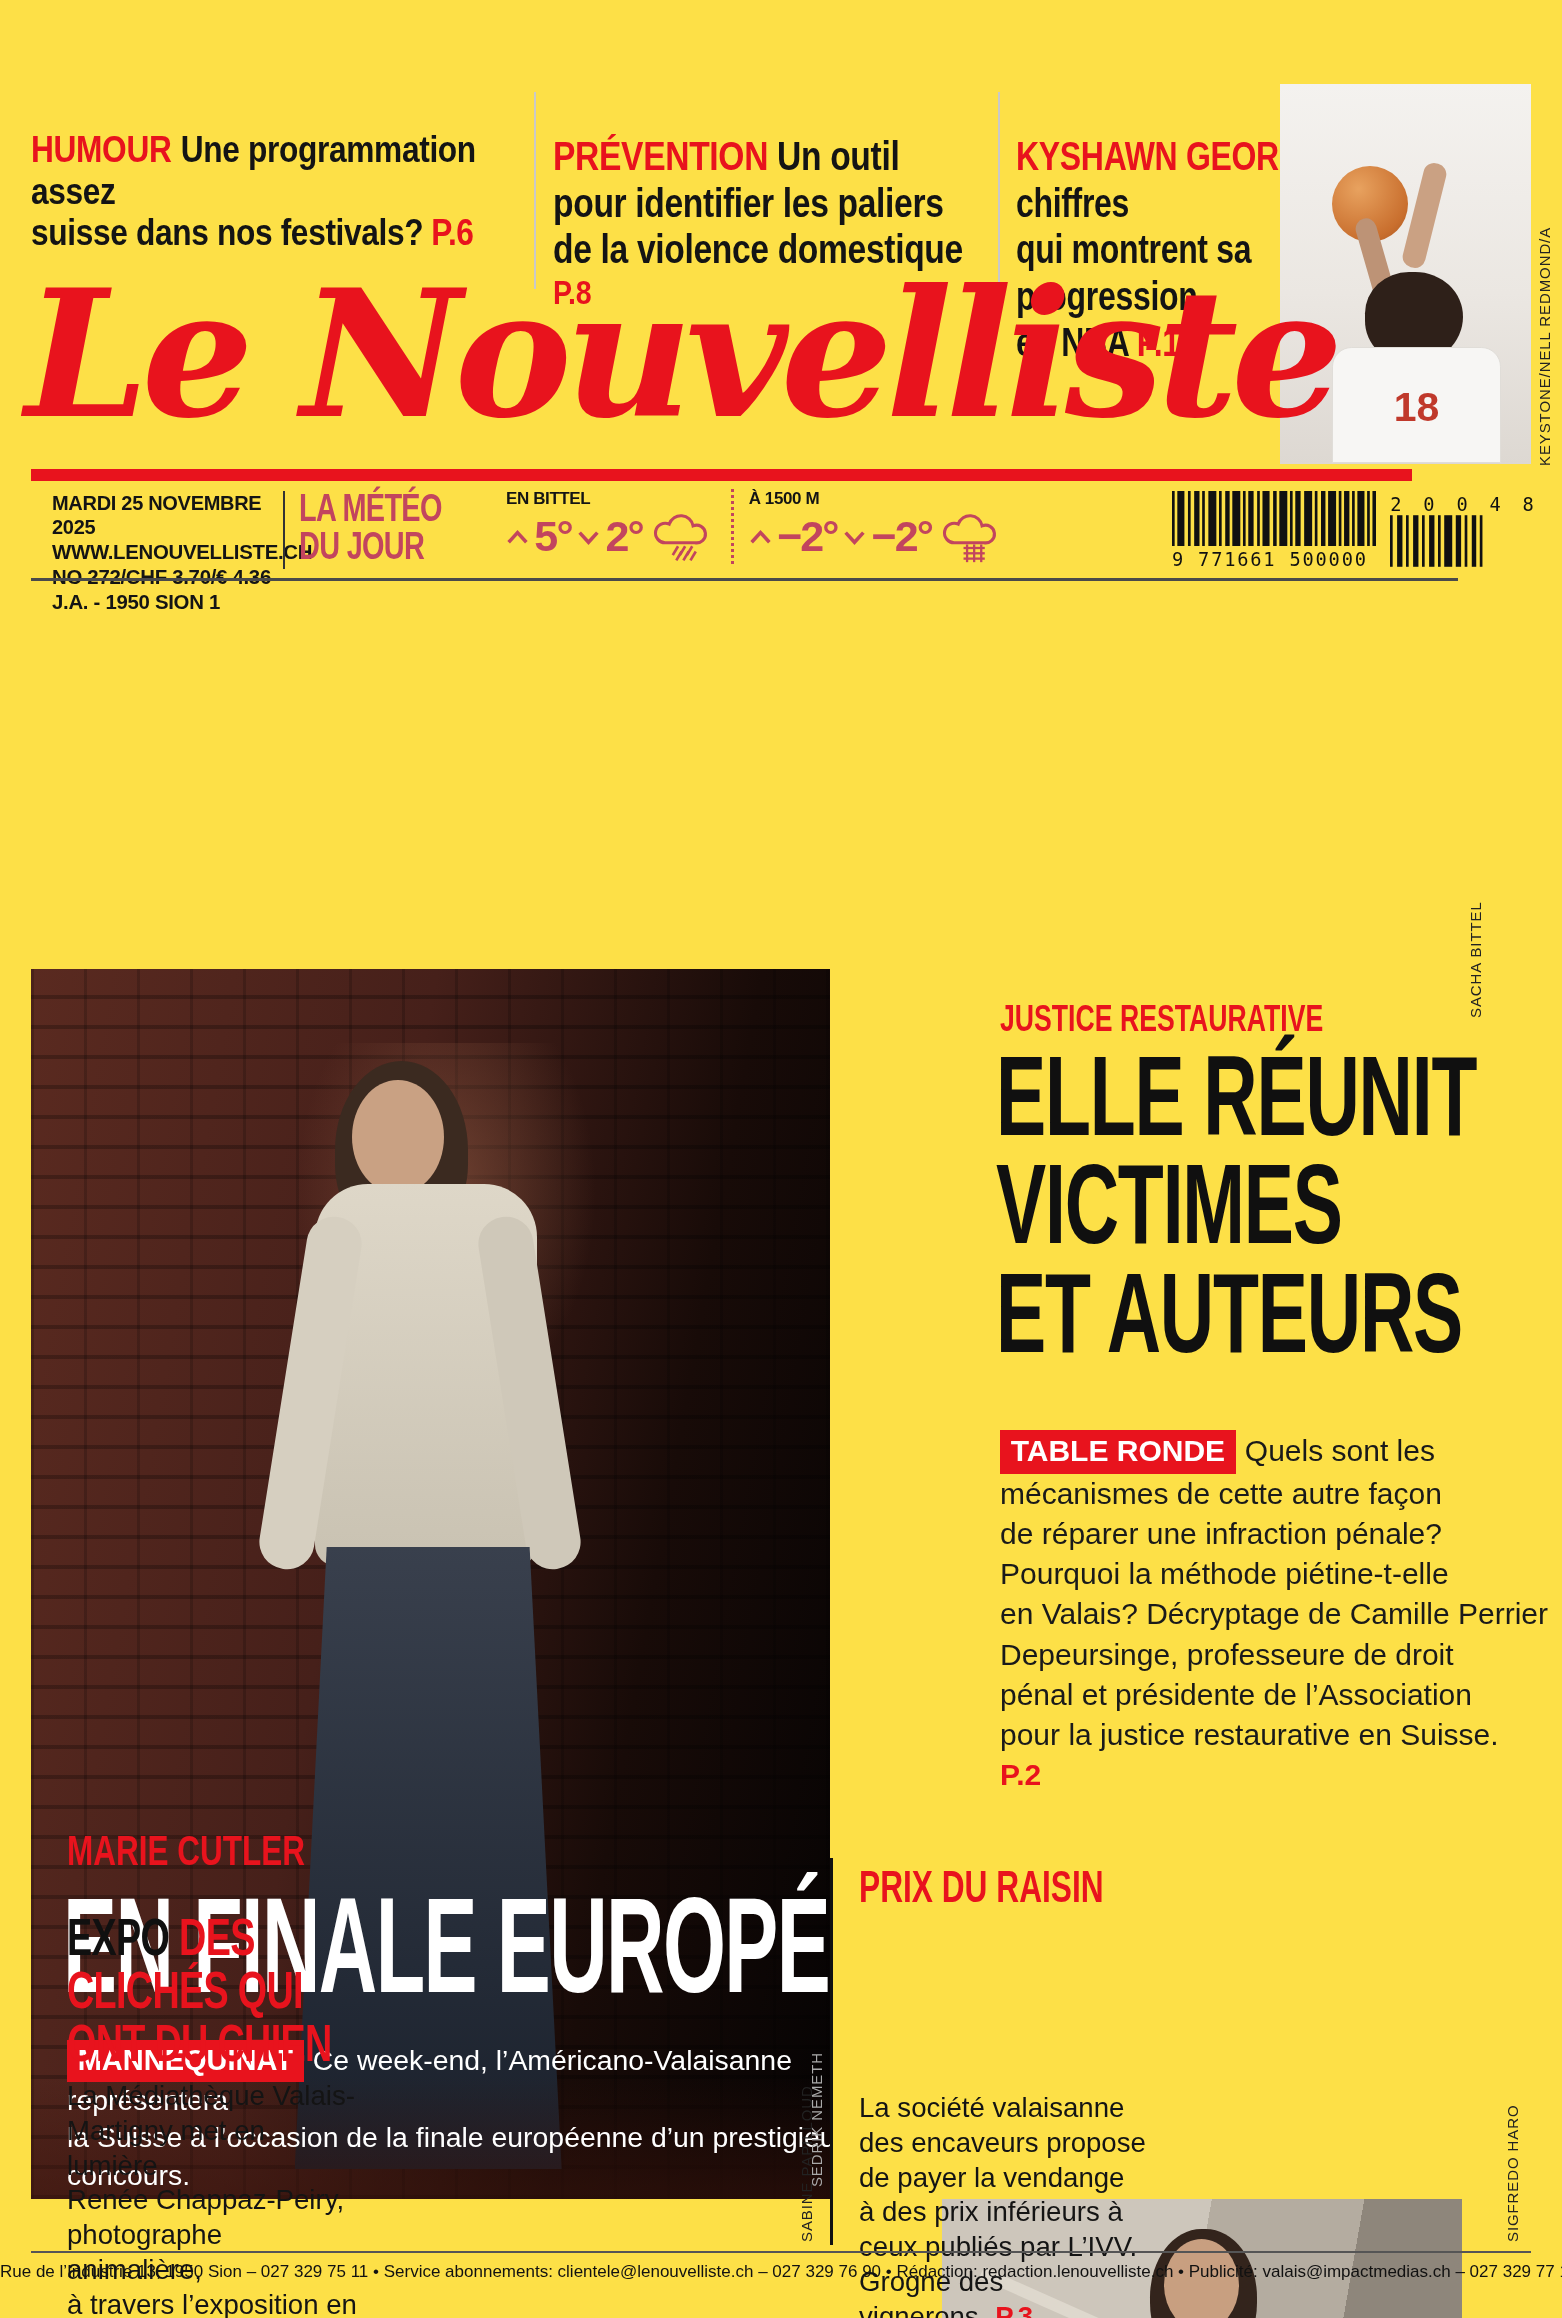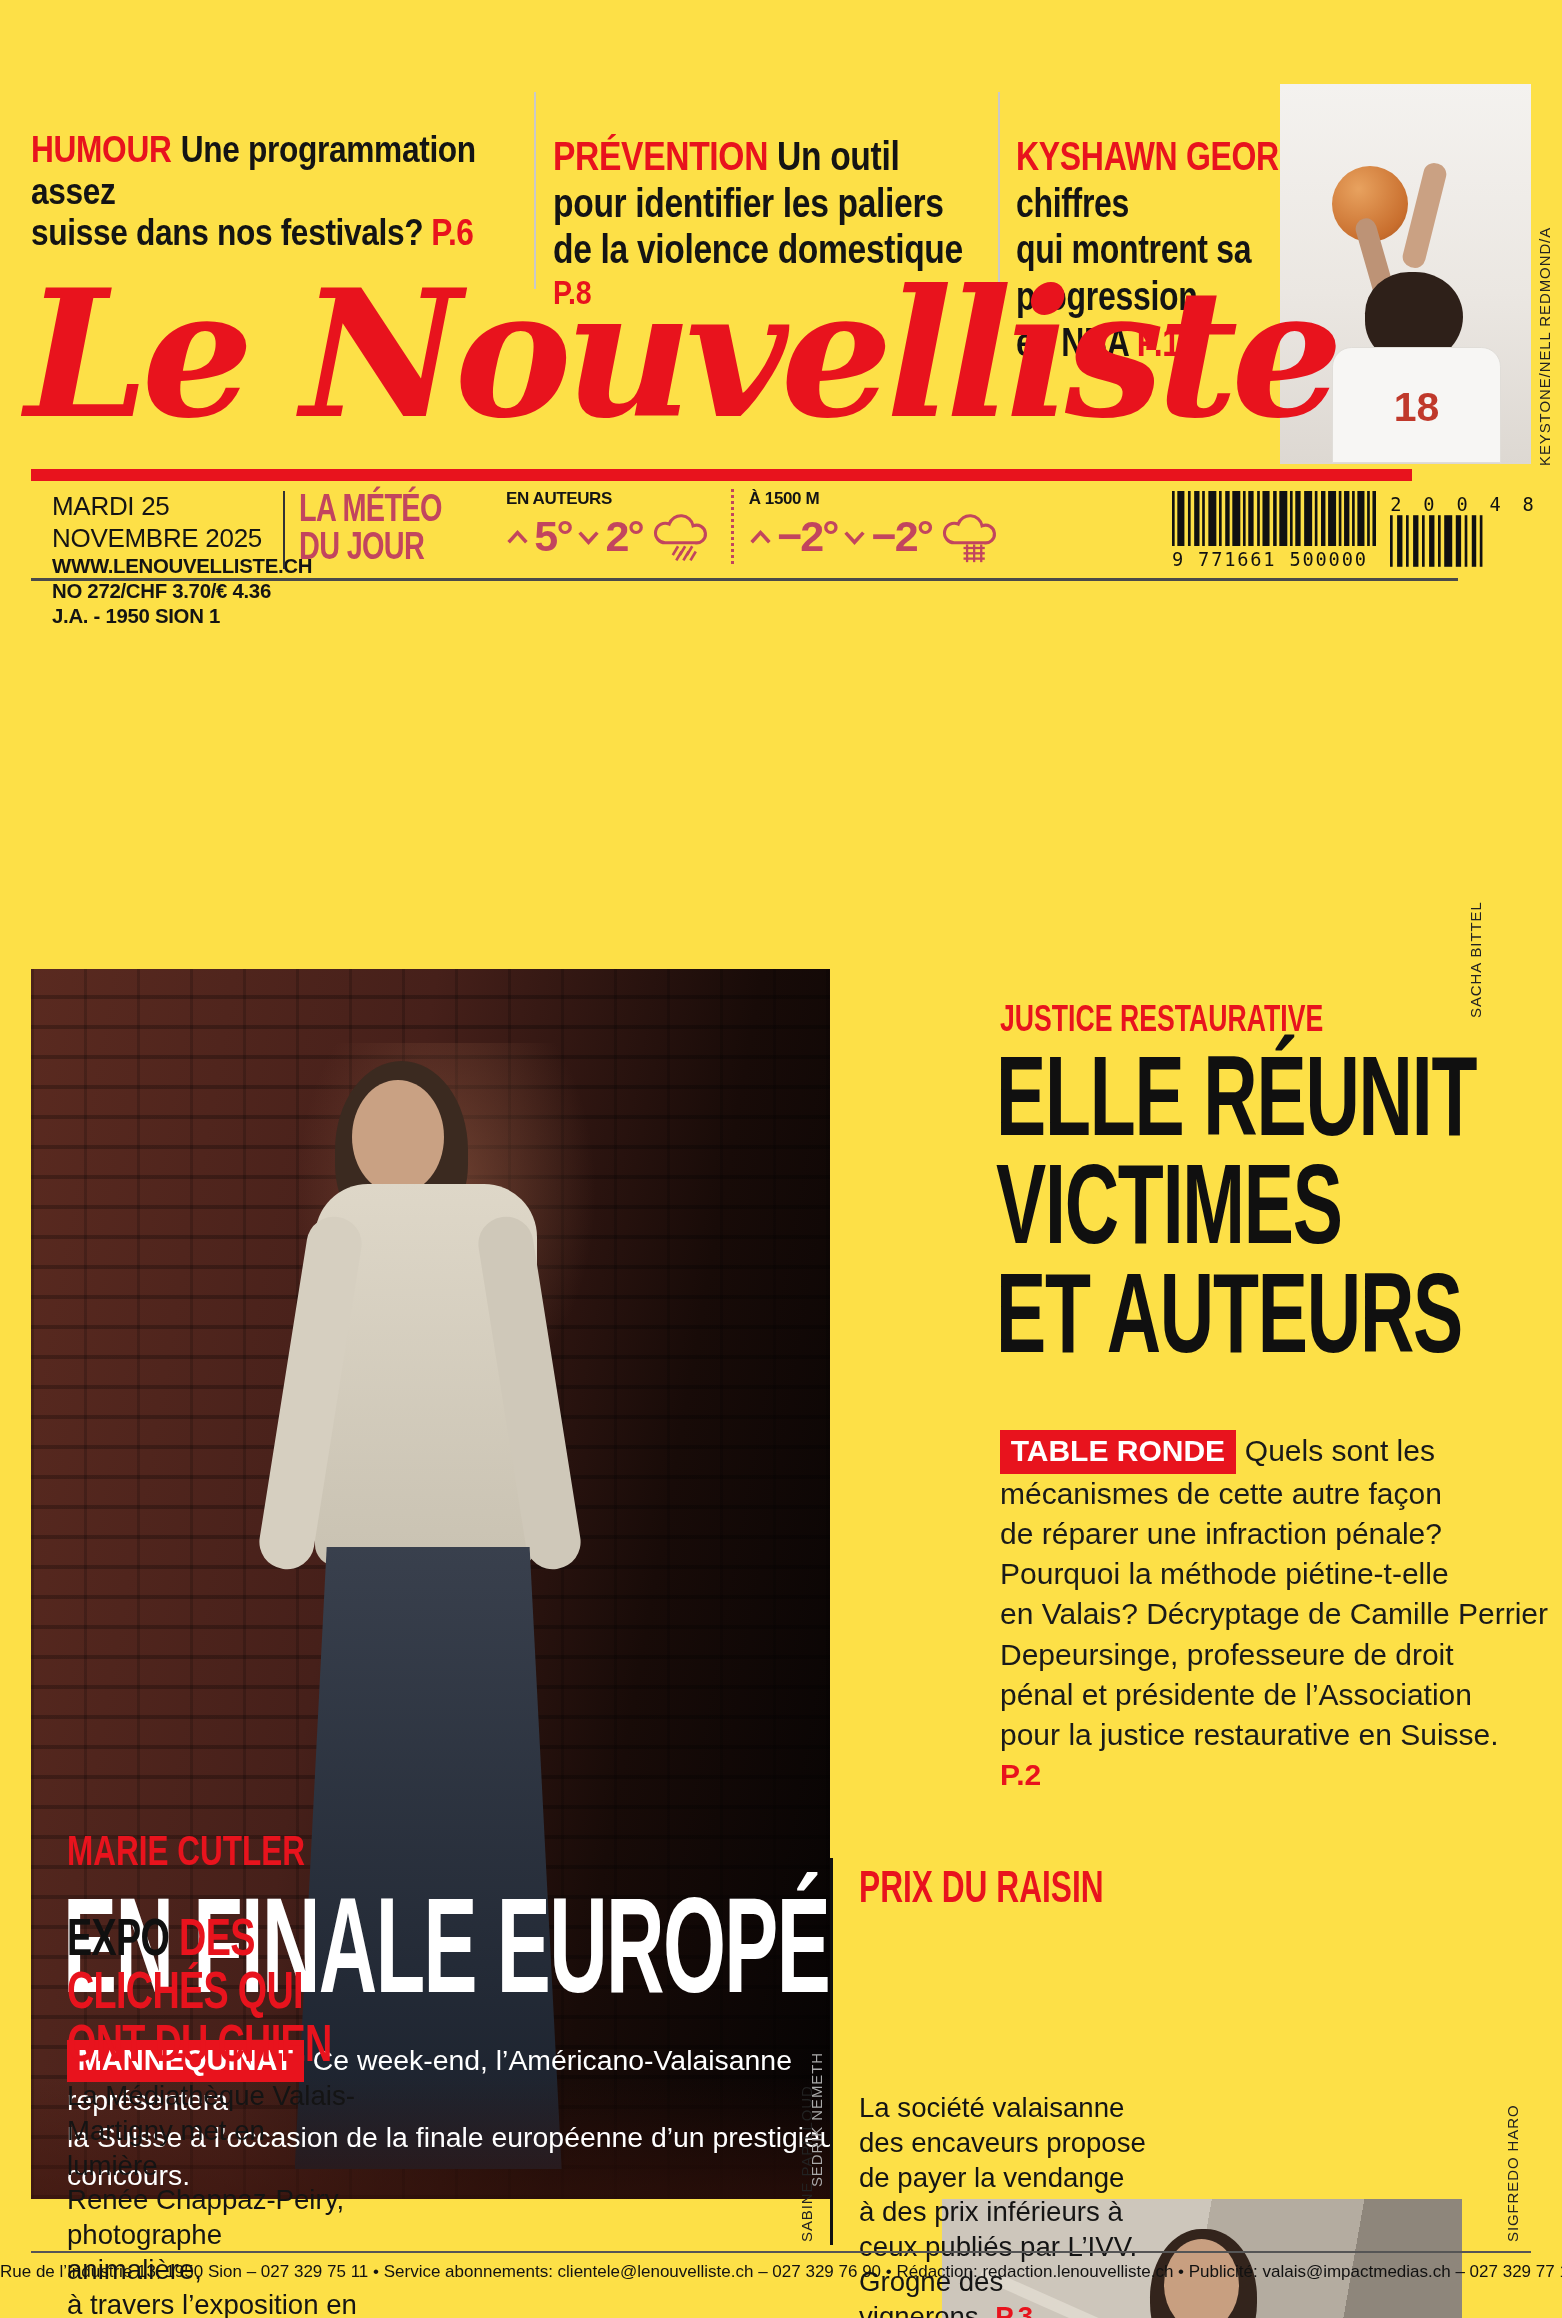--- a/index.html
+++ b/index.html
@@ -82,33 +82,33 @@
       <div style="text-align:center;margin-top:36px;color:#c0392b;font-weight:800;font-size:41px">18</div>
     </div>
   </div>
   <div class="abs vcred" style="left:1536px;top:293px;height:173px">KEYSTONE/NELL REDMOND/A</div>
 
   <h1 class="abs" style="left:25px;top:267px;margin:0;font-family:'DejaVu Serif',serif;font-style:italic;font-weight:700;font-size:176px;line-height:1;letter-spacing:-7.1px;color:var(--red);white-space:nowrap">Le Nouvelliste</h1>
 
   <div class="abs" style="left:31px;top:469px;width:1381px;height:12.4px;background:var(--red)"></div>
 
   <div class="abs" style="left:52px;top:491px;width:222px;line-height:1.22;letter-spacing:-0.3px">
-    <div style="font-size:26px;font-weight:400">MARDI 25 NOVEMBRE 2025</div>
+    <div style="font-size:20px;font-weight:700">MARDI 25 NOVEMBRE 2025</div>
     <div style="font-size:20.4px;font-weight:600">WWW.LENOUVELLISTE.CH</div>
     <div style="font-size:20.4px;font-weight:600">NO 272/CHF 3.70/€ 4.36</div>
     <div style="font-size:20.4px;font-weight:600">J.A. - 1950 SION 1</div>
   </div>
 
   <div class="abs" style="left:283px;top:491px;width:1.8px;height:78px;background:#333"></div>
 
   <div class="abs" style="left:299px;top:489px;display:flex;align-items:center;gap:14.2px">
     <div class="wlabel sq" style="--sx:.74;font-size:39px;width:auto;white-space:pre-line">LA MÉTÉO
 DU JOUR</div>
     <div>
-      <div class="wsmall">EN AUTEURS</div>
+      <div class="wsmall">EN BITTEL</div>
       <div class="wrow">
         <svg width="23" height="16" viewBox="0 0 26 18">
             <path d="M3 15 L13 4 L23 15" fill="none" stroke="#c2455e" stroke-width="4"></path>
           </svg>
         <span class="wtemp">5°</span>
         <svg width="23" height="16" viewBox="0 0 26 18">
             <path d="M3 4 L13 15 L23 4" fill="none" stroke="#c2455e" stroke-width="4"></path>
           </svg>
         <span class="wtemp">2°</span>
         <svg width="69" height="55" viewBox="0 0 78 62">

